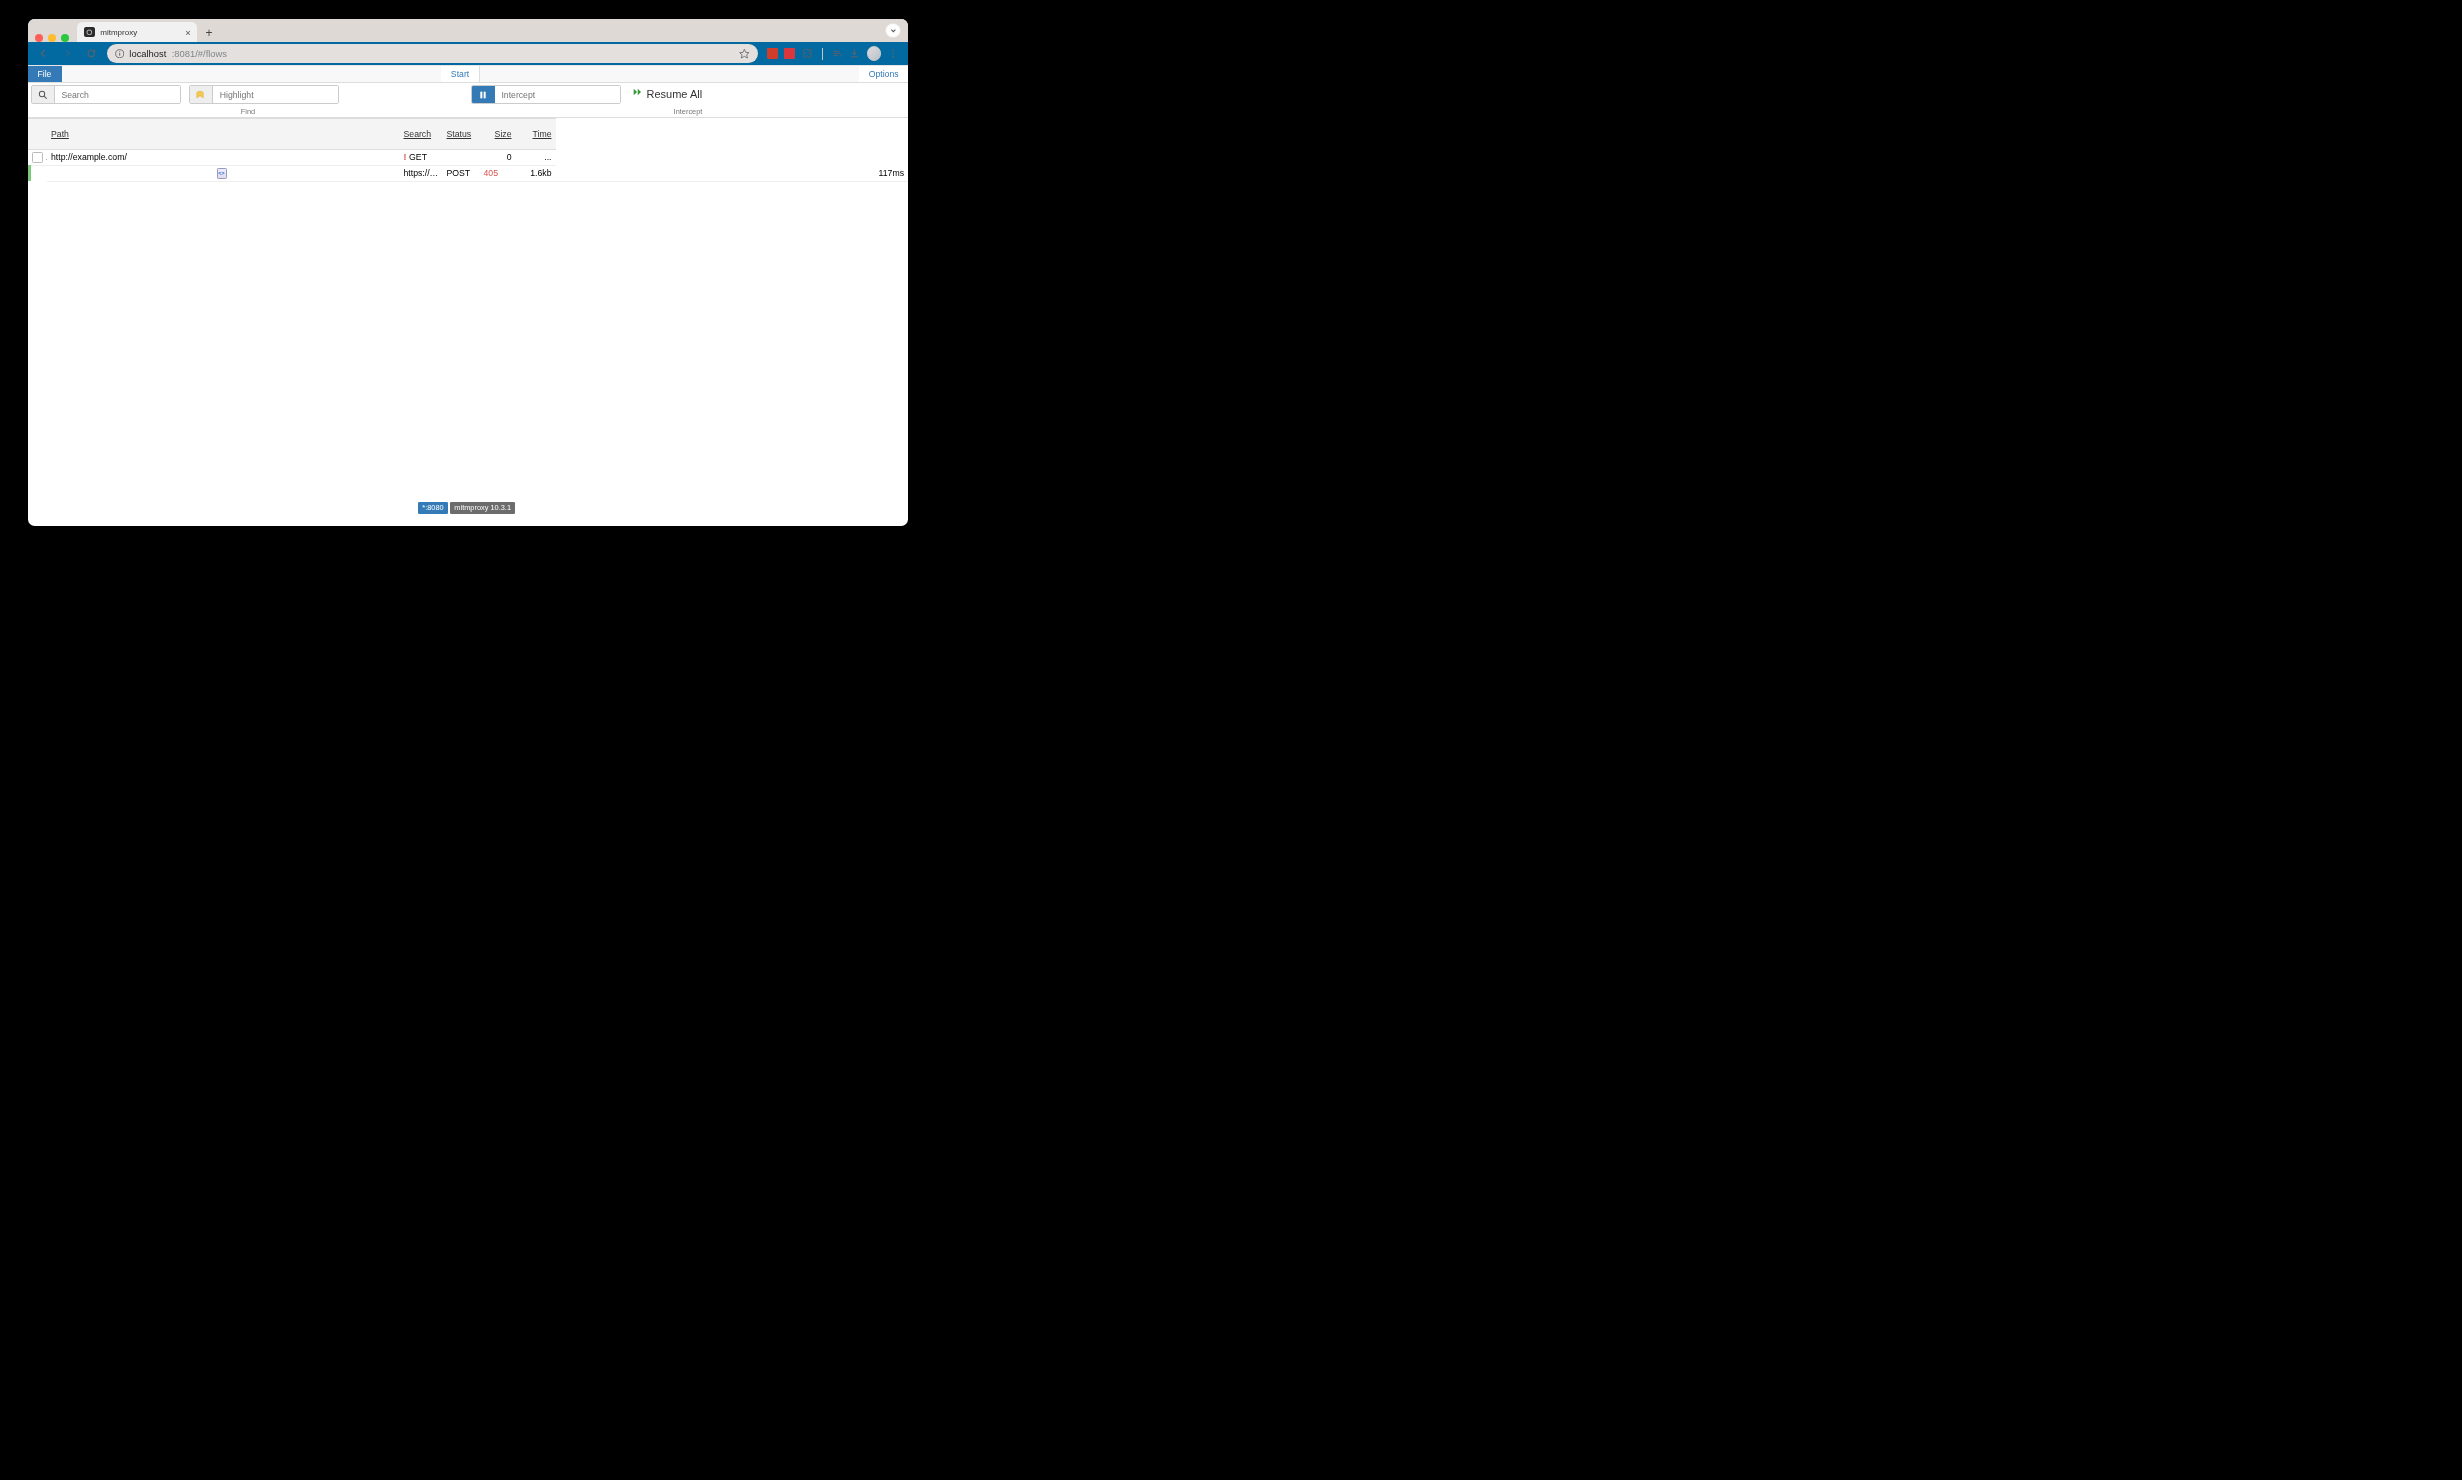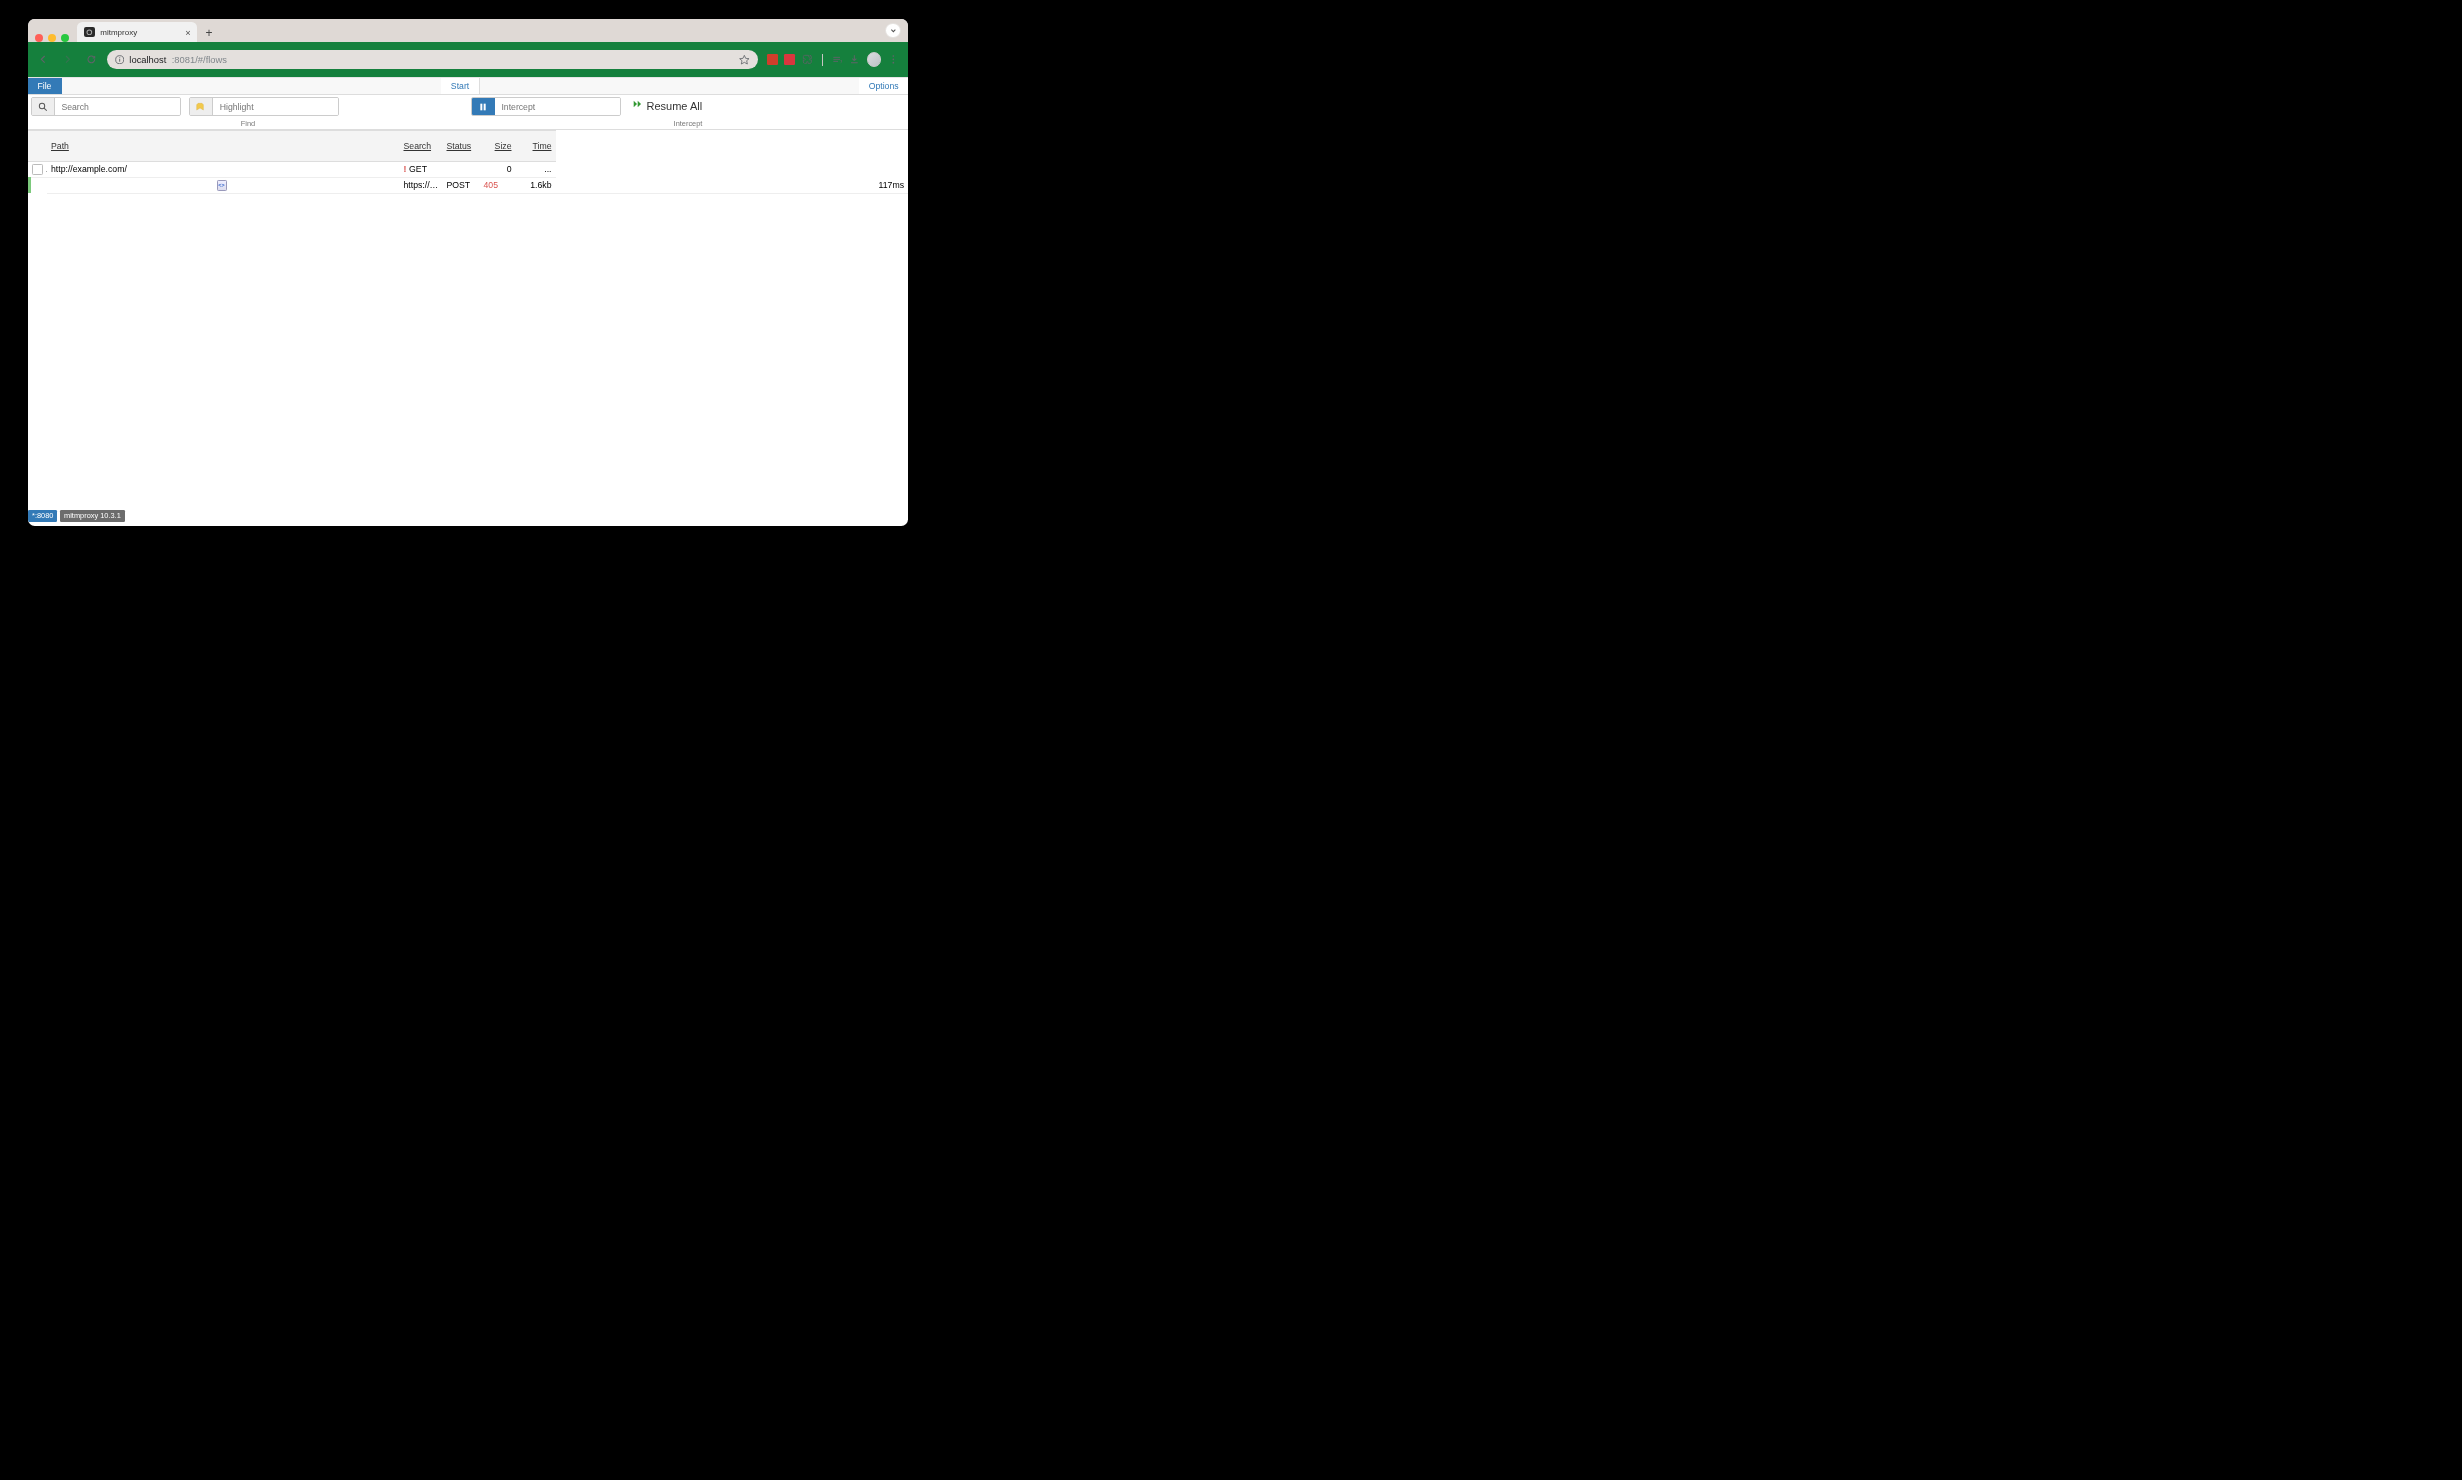--- a/index.html
+++ b/index.html
@@ -52,22 +52,22 @@
   .tab-close { color: #555; font-size: 9.4px; margin-left: 5.4px; cursor:default;}
   .new-tab { margin-left: 5.4px; color:#444; font-size:12px; line-height:1; padding:2.7px;}
   .tab-chevron {
     position:absolute; right:6.7px; top:4px;
     width: 16px; height:14.7px; background:#fff;
     border:0.7px solid #e3e0dd; border-radius:8px;
     display:flex;align-items:center;justify-content:center;
   }
   
   .addr-bar {
-    height: 36px;
-    background: #15803d;
+    height: 24px;
+    background: #0369a1;
     border-bottom: 0.7px solid #e5e5e5;
     display:flex; align-items:center;
     padding: 0 5.4px;
     gap: 5.4px;
   }
   .nav-icon {
     width:19px; height:19px; display:flex; align-items:center; justify-content:center;
     color:#5f6368;
   }
   .omnibox {
@@ -178,23 +178,23 @@
     content:"<>"; color:#36c; font-size:5.4px;font-weight:bold;
     position:absolute;top:0.7px;left:0.7px;
   }
   tr.has-intercept { position:relative;}
   tr.has-intercept::before{
     content:""; position:absolute; left:0; top:0; bottom:0; width:2.7px; background:#7cc97c;
   }
   
   .status-bar {
     position:absolute;
-    bottom:4px; left:0; right:0;
+    bottom:12px; left:0; right:0;
     height:12px;
-    display:flex; justify-content:flex-start;
+    display:flex; justify-content:center;
     font-size:7.4px;
     padding-right:2.7px;
     gap:2.7px;
   }
   .status-pill {
     color:#fff; padding:0.7px 4px; border-radius:1.3px;
   }
   .pill-port { background:#337ab7;}
   .pill-version{ background:#6c6c6c;}
   svg { display:block;}

